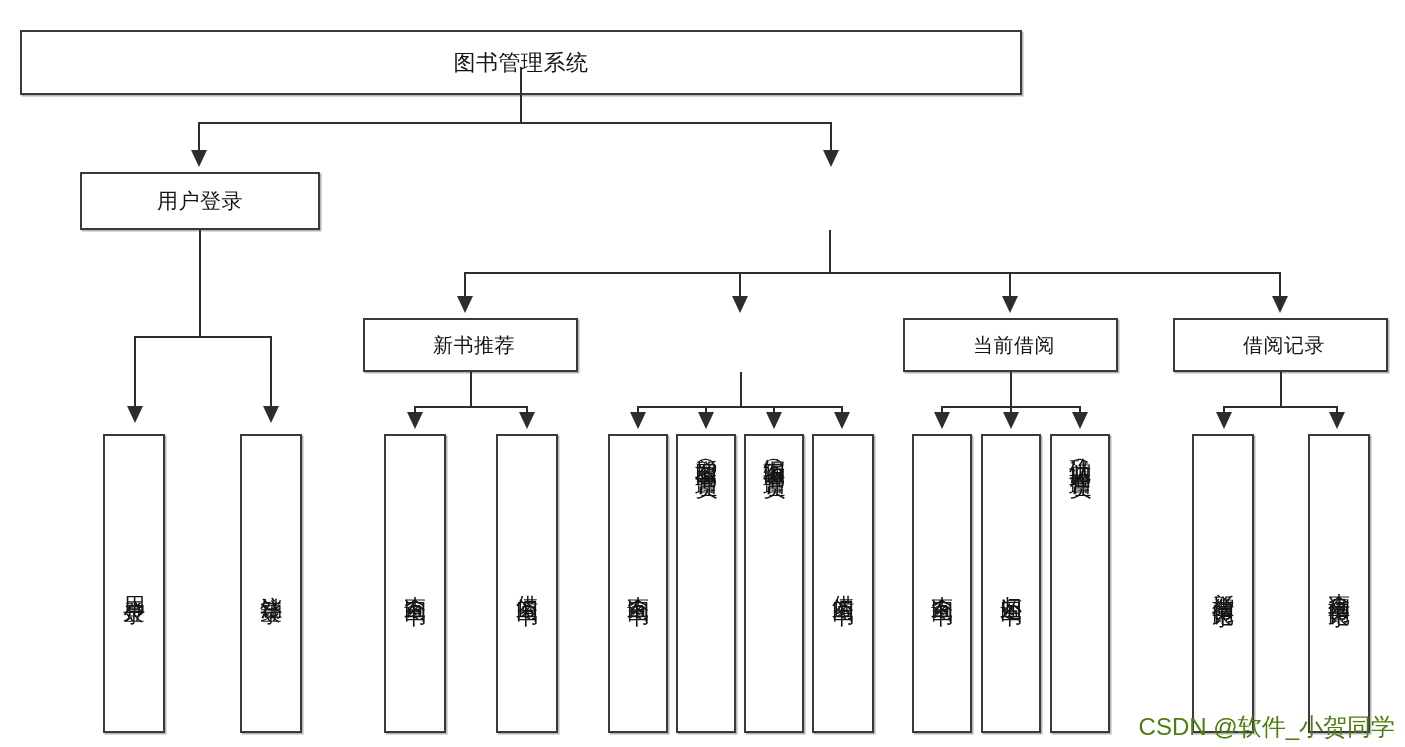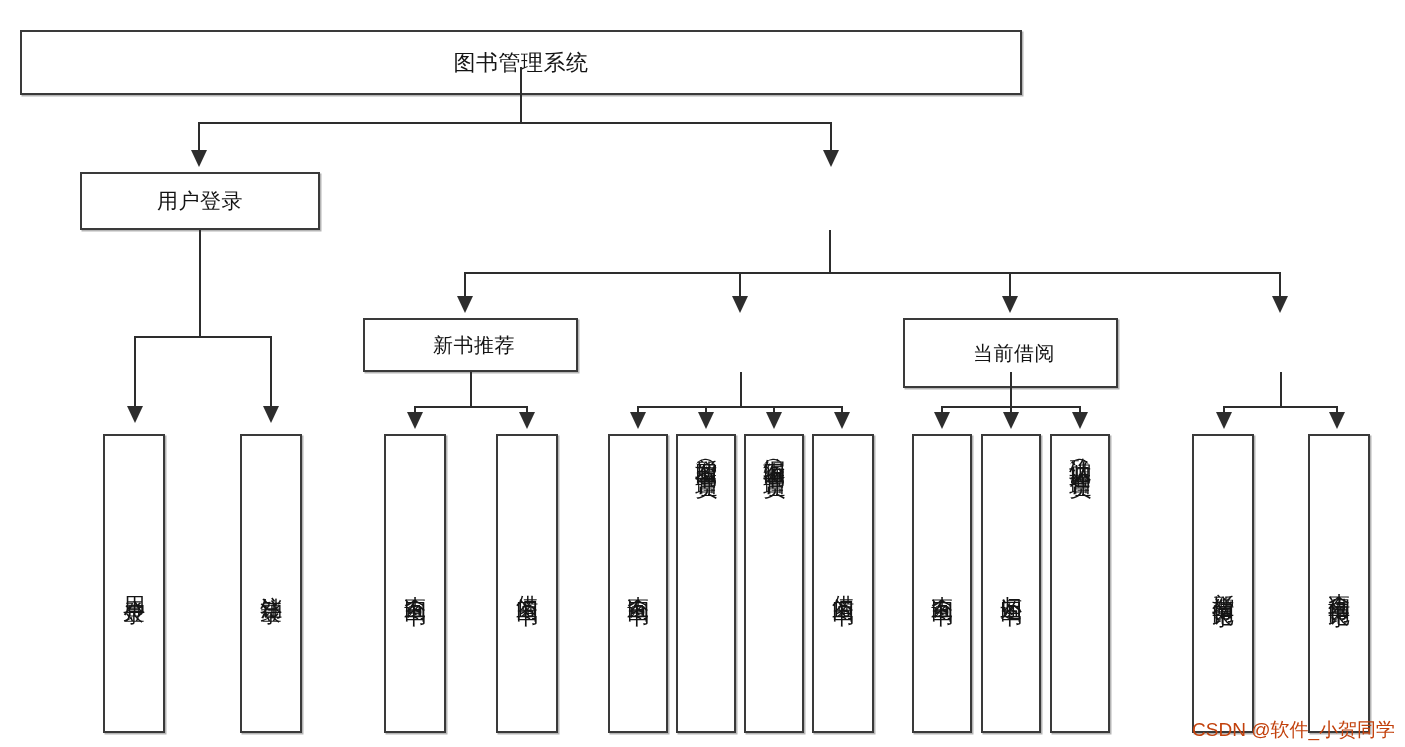--- a/index.html
+++ b/index.html
@@ -73,22 +73,22 @@
     border-left:8px solid transparent;
     border-right:8px solid transparent;
     border-top:17px solid #2d2d2d;
   }
 
   
   #watermark{
     position:absolute;
     right:10px;
     bottom:4px;
-    font-size:19px;
-    color:#c2410c;
+    font-size:24px;
+    color:#4d7c0f;
     white-space:nowrap;
     user-select:none;
   }
 </style>
 </head>
 <body>
 
 <div id="canvas">
 
   <div class="node root" style="left:20px;top:11px;width:1002px;height:65px;margin-top:19px;">
@@ -124,22 +124,25 @@
   <div class="vline" style="left:739px;top:272px;width:2px;height:26px;"></div>
   <div class="arrow" style="left:732px;top:296px;"></div>
   <div class="vline" style="left:1009px;top:272px;width:2px;height:26px;"></div>
   <div class="arrow" style="left:1002px;top:296px;"></div>
   <div class="vline" style="left:1279px;top:272px;width:2px;height:26px;"></div>
   <div class="arrow" style="left:1272px;top:296px;"></div>
 
   <div class="node sub" style="left:363px;top:318px;width:215px;height:54px;">
     <span class="label">新书推荐</span>
   </div>
-  <div class="node sub" style="left:903px;top:318px;width:215px;height:70px;">
+  <div class="node sub" style="left:903px;top:318px;width:215px;height:54px;">
     <span class="label">当前借阅</span>
+  </div>
+  <div class="node sub" style="left:1173px;top:318px;width:215px;height:54px;">
+    <span class="label">借阅记录</span>
   </div>
 
   <div class="vline" style="left:470px;top:372px;width:2px;height:34px;"></div>
   <div class="hline" style="left:414px;top:406px;width:114px;height:2px;"></div>
   <div class="vline" style="left:414px;top:406px;width:2px;height:8px;"></div>
   <div class="arrow" style="left:407px;top:412px;"></div>
   <div class="vline" style="left:526px;top:406px;width:2px;height:8px;"></div>
   <div class="arrow" style="left:519px;top:412px;"></div>
 
   <div class="vline" style="left:740px;top:372px;width:2px;height:34px;"></div>

